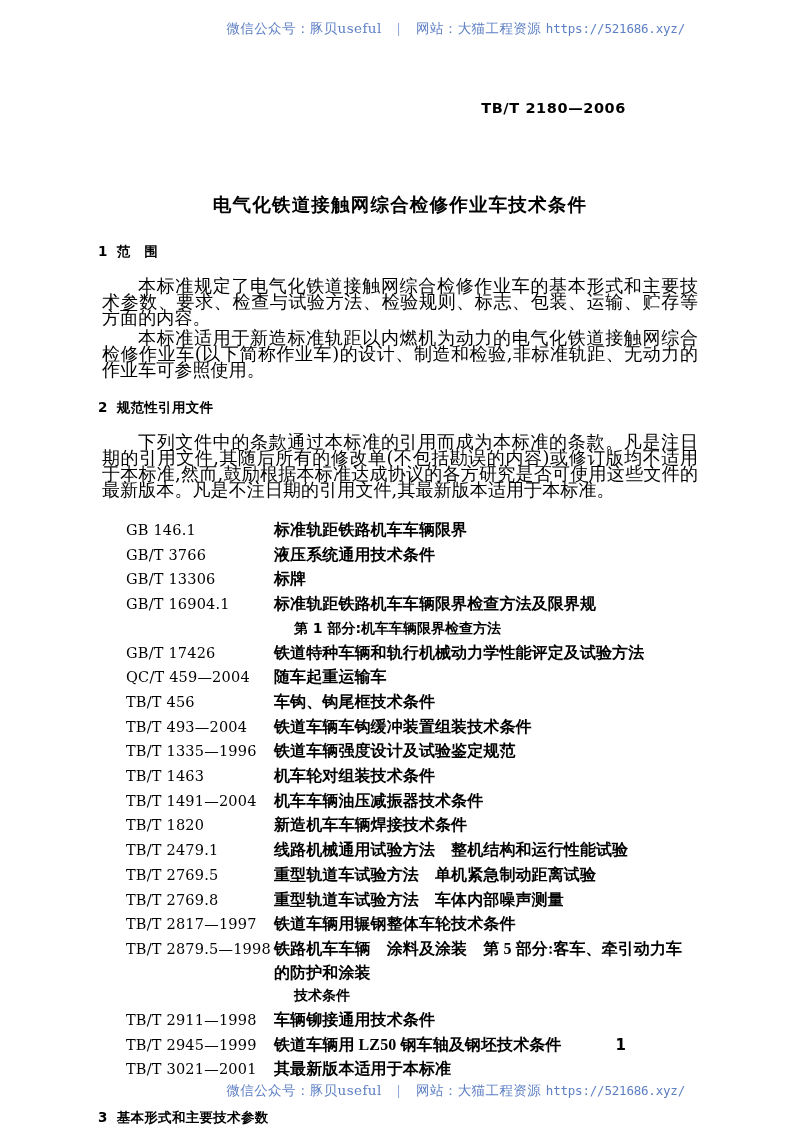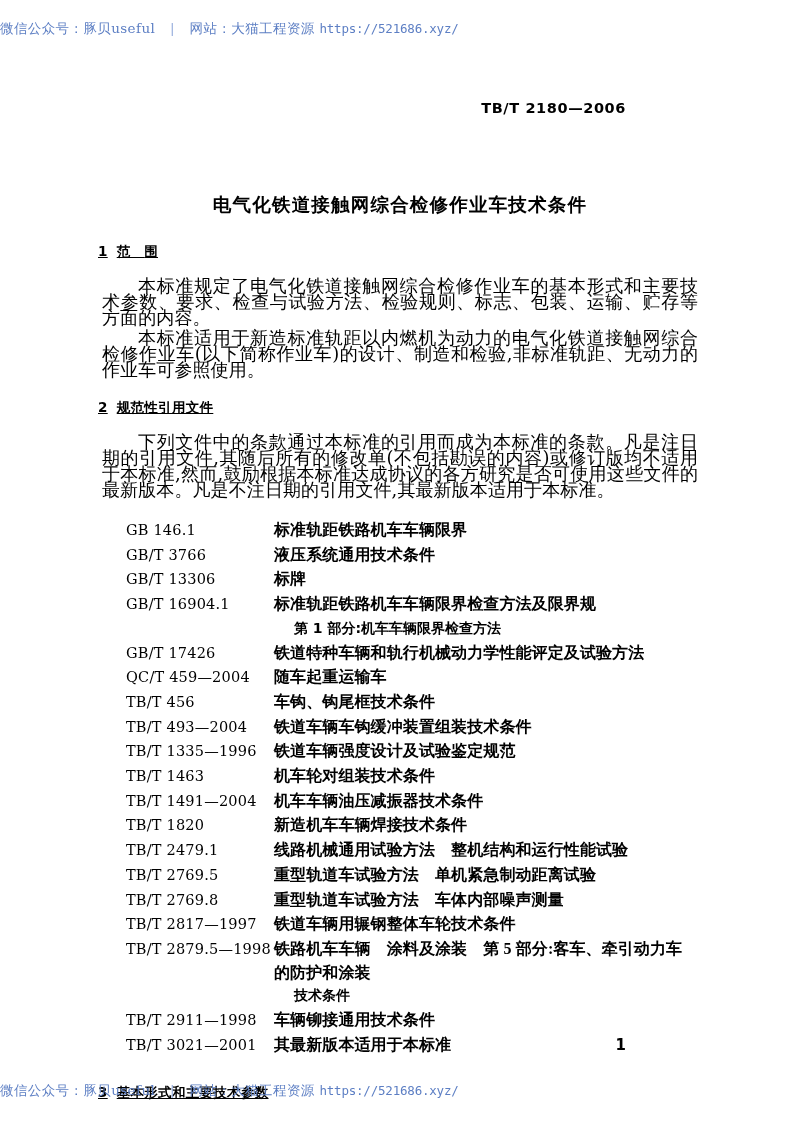--- a/index.html
+++ b/index.html
@@ -14,21 +14,21 @@
     font-family: "DejaVu Serif", "Liberation Serif", serif;
     color: #000000;
     overflow: hidden;
   }
 
   
   .watermark {
     position: absolute;
     left: 0;
     width: 685px;
-    text-align: left;
+    text-align: right;
     color: #5d7fc4;
     font-size: 13.5px;
     letter-spacing: 0.4px;
     white-space: nowrap;
     font-family: "DejaVu Serif", "Liberation Serif", serif;
   }
   .watermark-top { top: 20px; }
   .watermark-bottom { top: 1082px; }
   .wm-sep {
     display: inline-block;
@@ -80,21 +80,20 @@
   }
 
   h2.sec {
     font-family: "DejaVu Sans", "Liberation Sans", sans-serif;
     font-weight: bold;
     font-size: 13.5px;
     margin: 0;
     padding: 0;
     letter-spacing: 0.3px;
     line-height: 22px;
-    text-decoration: underline;
   }
   h2.sec .num { margin-right: 9px; }
   .wide-gap { letter-spacing: 14px; }
 
   p.para {
     margin: 4px;
     padding: 0;
     font-size: 18px;
     line-height: 16px;
     text-indent: 2em;
@@ -293,20 +292,26 @@
           <div class="ref-cont">技术条件</div>
         </li>
         <li>
           <div class="ref-row">
             <span class="ref-code">TB/T 2911—1998</span>
             <span class="ref-title">车辆铆接通用技术条件</span>
           </div>
         </li>
         <li>
           <div class="ref-row">
+            <span class="ref-code">TB/T 2945—1999</span>
+            <span class="ref-title">铁道车辆用 LZ50 钢车轴及钢坯技术条件</span>
+          </div>
+        </li>
+        <li>
+          <div class="ref-row">
             <span class="ref-code">TB/T 3021—2001</span>
             <span class="ref-title">其最新版本适用于本标准</span>
           </div>
         </li>
       </ul>
 
     <div class="sp-16"></div>
 
     <h2 class="sec">
       <span class="num">3</span><span>基本形式和主要技术参数</span>

